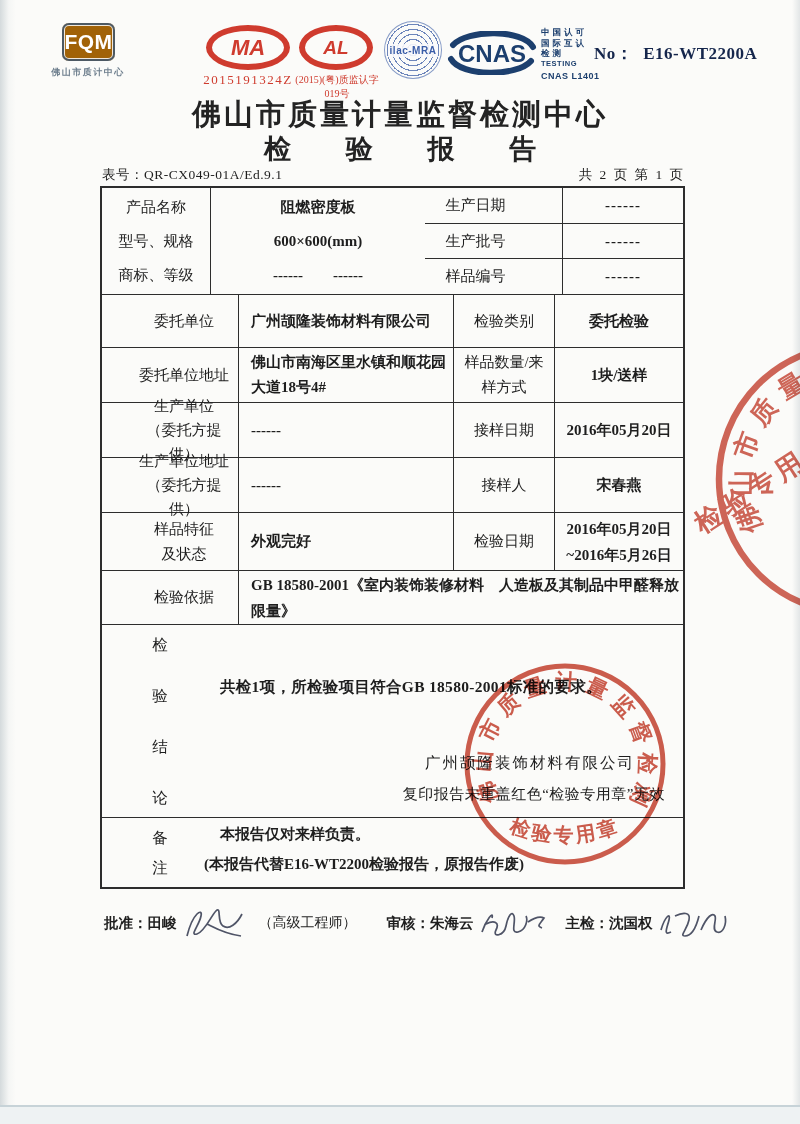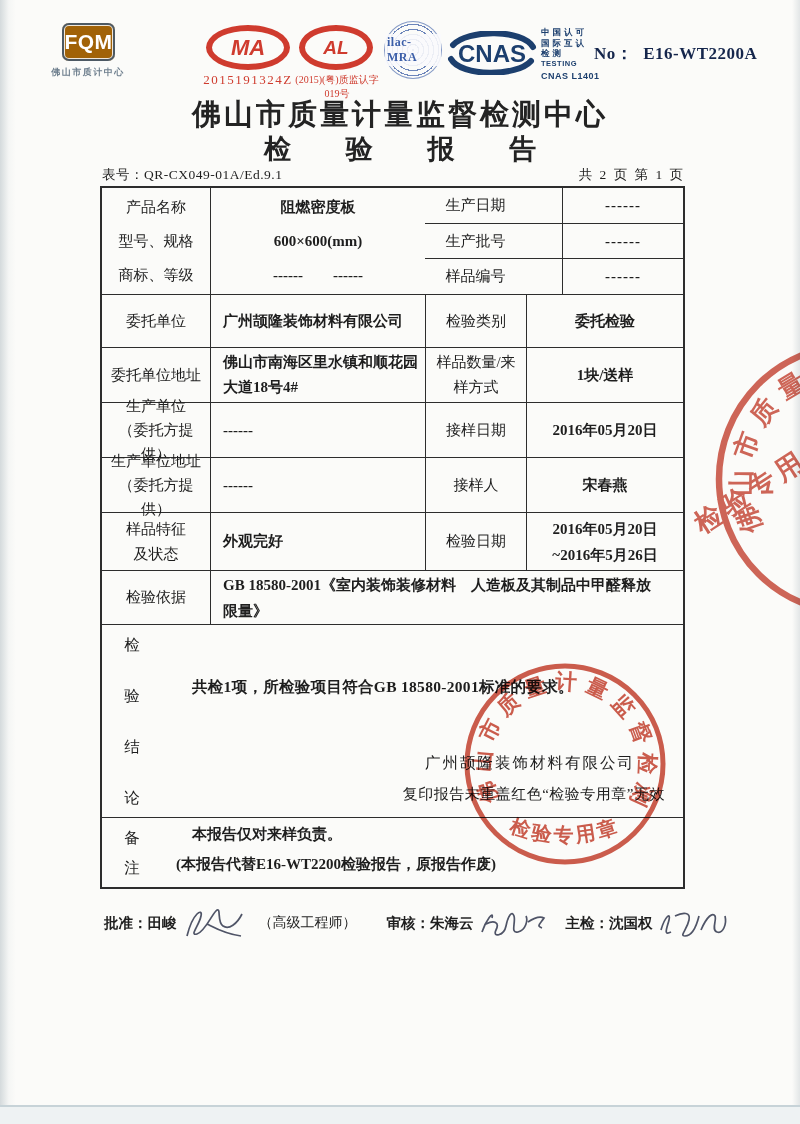--- a/index.html
+++ b/index.html
@@ -33,22 +33,22 @@
   .cal-oval { left:299px; width:74px; height:45px; }
   .cal-oval span { font-size:19px; }
   .cma-number { position:absolute; left:198px; top:72px; width:100px; text-align:center;
     color:#cf3b2e; font-size:13px; letter-spacing:1.5px; }
   .cal-number { position:absolute; left:290px; top:73px; width:94px; text-align:center;
     color:#cf3b2e; font-size:10px; }
 
   .ilac-logo { position:absolute; left:384px; top:21px; width:58px; height:58px; border-radius:50%;
     background:repeating-radial-gradient(circle at 50% 50%, rgba(83,112,176,.85) 0 1.2px, rgba(255,255,255,0) 1.2px 5px);
     border:1.5px solid rgba(83,112,176,.7); display:flex; align-items:center; justify-content:center; }
-  .ilac-logo b { background:rgba(250,250,252,.9); color:#3b5ea8; font-size:12px;
-    font-family:Liberation Serif, serif; padding:1px 2px; letter-spacing:.5px; }
+  .ilac-logo b { background:rgba(250,250,252,.9); color:#3b5ea8; font-size:10px;
+    font-family:Liberation Sans, sans-serif; padding:1px 2px; letter-spacing:.5px; }
 
   .cnas-logo { position:absolute; left:447px; top:31px; width:90px; height:44px; }
   .cnas-block { position:absolute; left:541px; top:27px; color:#1c3f6e;
     font-family:"Liberation Sans","DejaVu Sans",sans-serif; }
   .cnas-block .zh { font-size:8.5px; letter-spacing:3px; line-height:10.5px; font-weight:bold; }
   .cnas-block .en { font-size:7.5px; font-weight:bold; letter-spacing:.5px; line-height:10px; }
   .cnas-block .code { font-size:9px; font-weight:bold; letter-spacing:.5px; margin-top:2px; }
   .report-no { position:absolute; left:594px; top:42px; color:#15264c; font-weight:bold;
     font-size:17px; letter-spacing:.5px; white-space:nowrap; }
   .report-no .no-label { margin-right:10px; }
@@ -61,21 +61,21 @@
 
   
   .meta-form { position:absolute; left:102px; top:166px; font-size:13.5px; letter-spacing:.5px; }
   .meta-pages { position:absolute; left:480px; top:166px; width:205px; text-align:right;
     font-size:13.5px; letter-spacing:2px; }
 
   
   .report-table { position:absolute; left:100px; top:186px; width:585px;
     border:2px solid #2d2d2d; background:transparent; font-size:15px; }
   .trow { display:flex; width:100%; }
-  .trow + .trow { border-top:1.5px solid #2d2d2d; }
+  .trow + .trow { border-top:1.5px solid #2d2d2d;padding-left:28px; }
   .c { display:flex; align-items:center; justify-content:center; text-align:center;
     white-space:pre-line; padding:2px 4px; }
   .c + .c { border-left:1.5px solid #2d2d2d; }
   .c.left { justify-content:flex-start; text-align:left; padding-left:12px; }
   .val { font-weight:bold; }
   .w1 { width:108px; flex:none; }
   .w2 { width:215px; flex:none; }
   .w3 { width:101px; flex:none; }
   .w4 { flex:1; }
   .wn { width:60px; flex:none; }  

